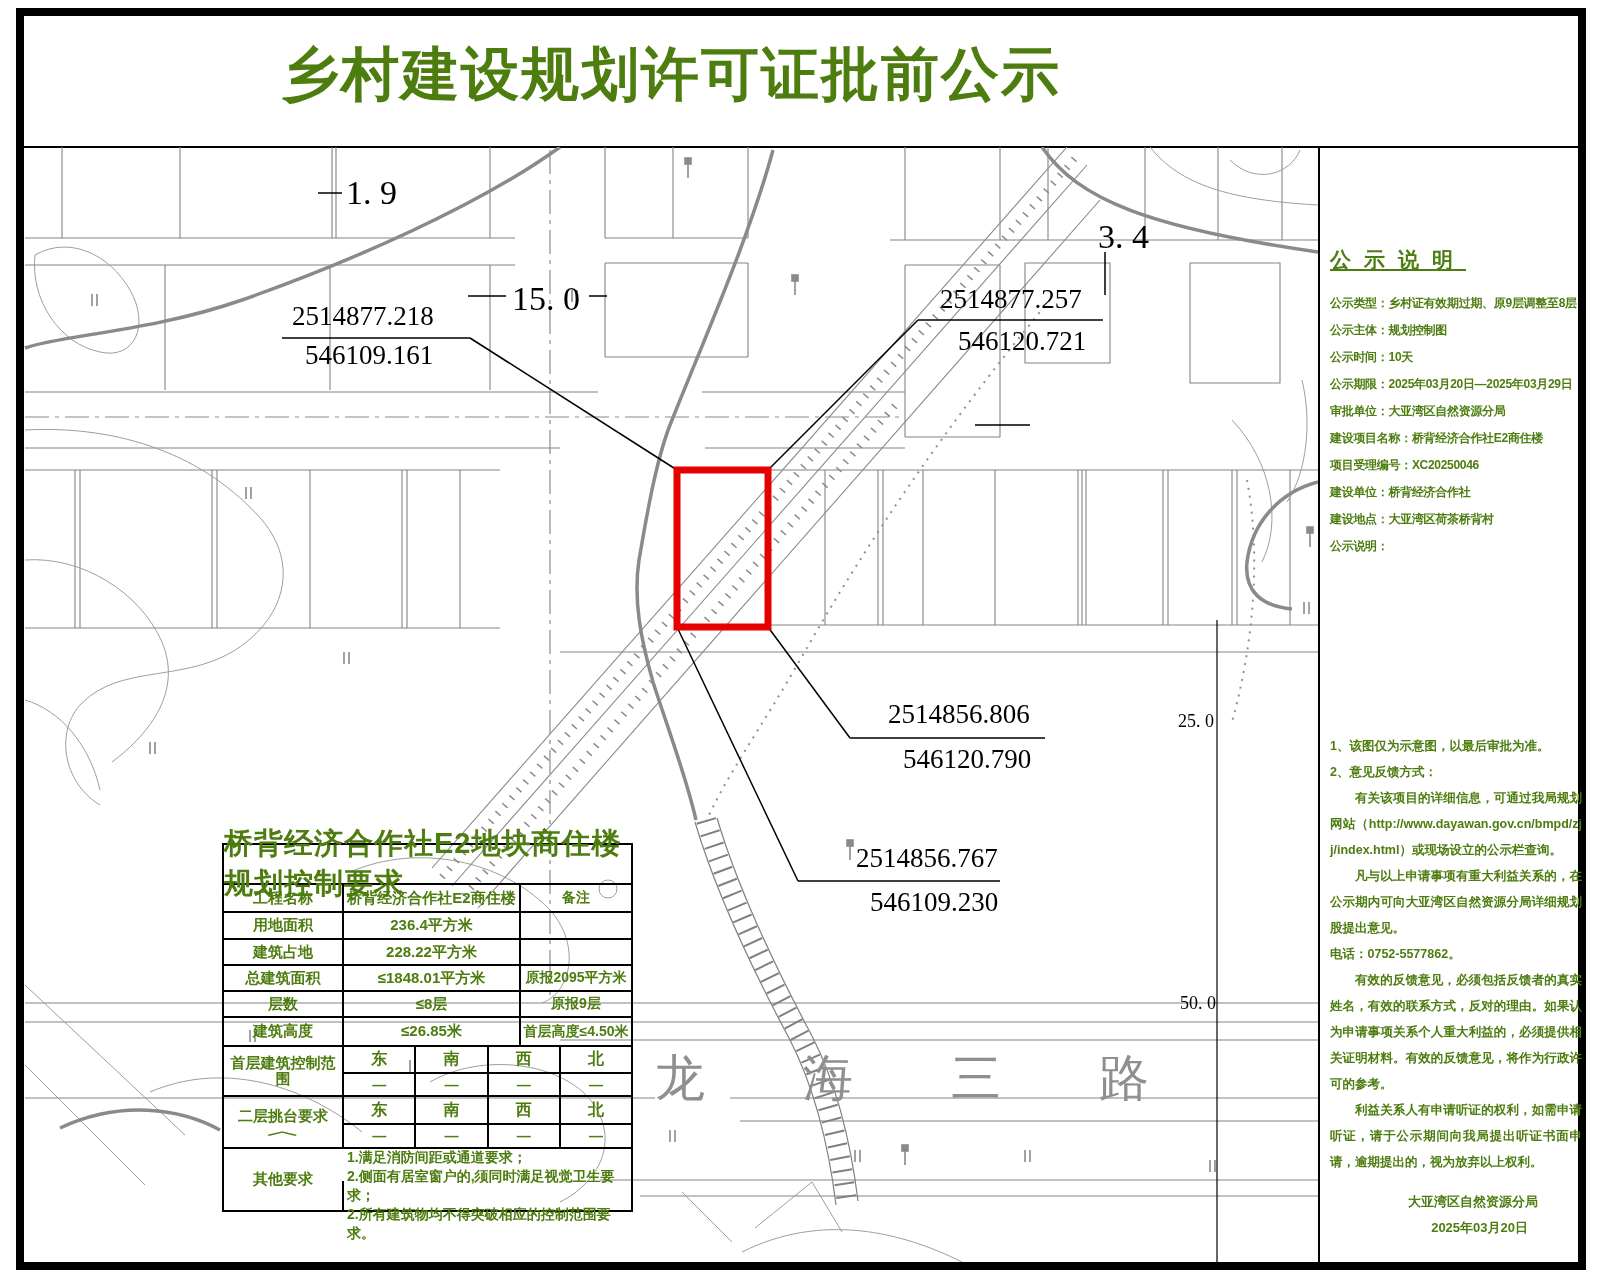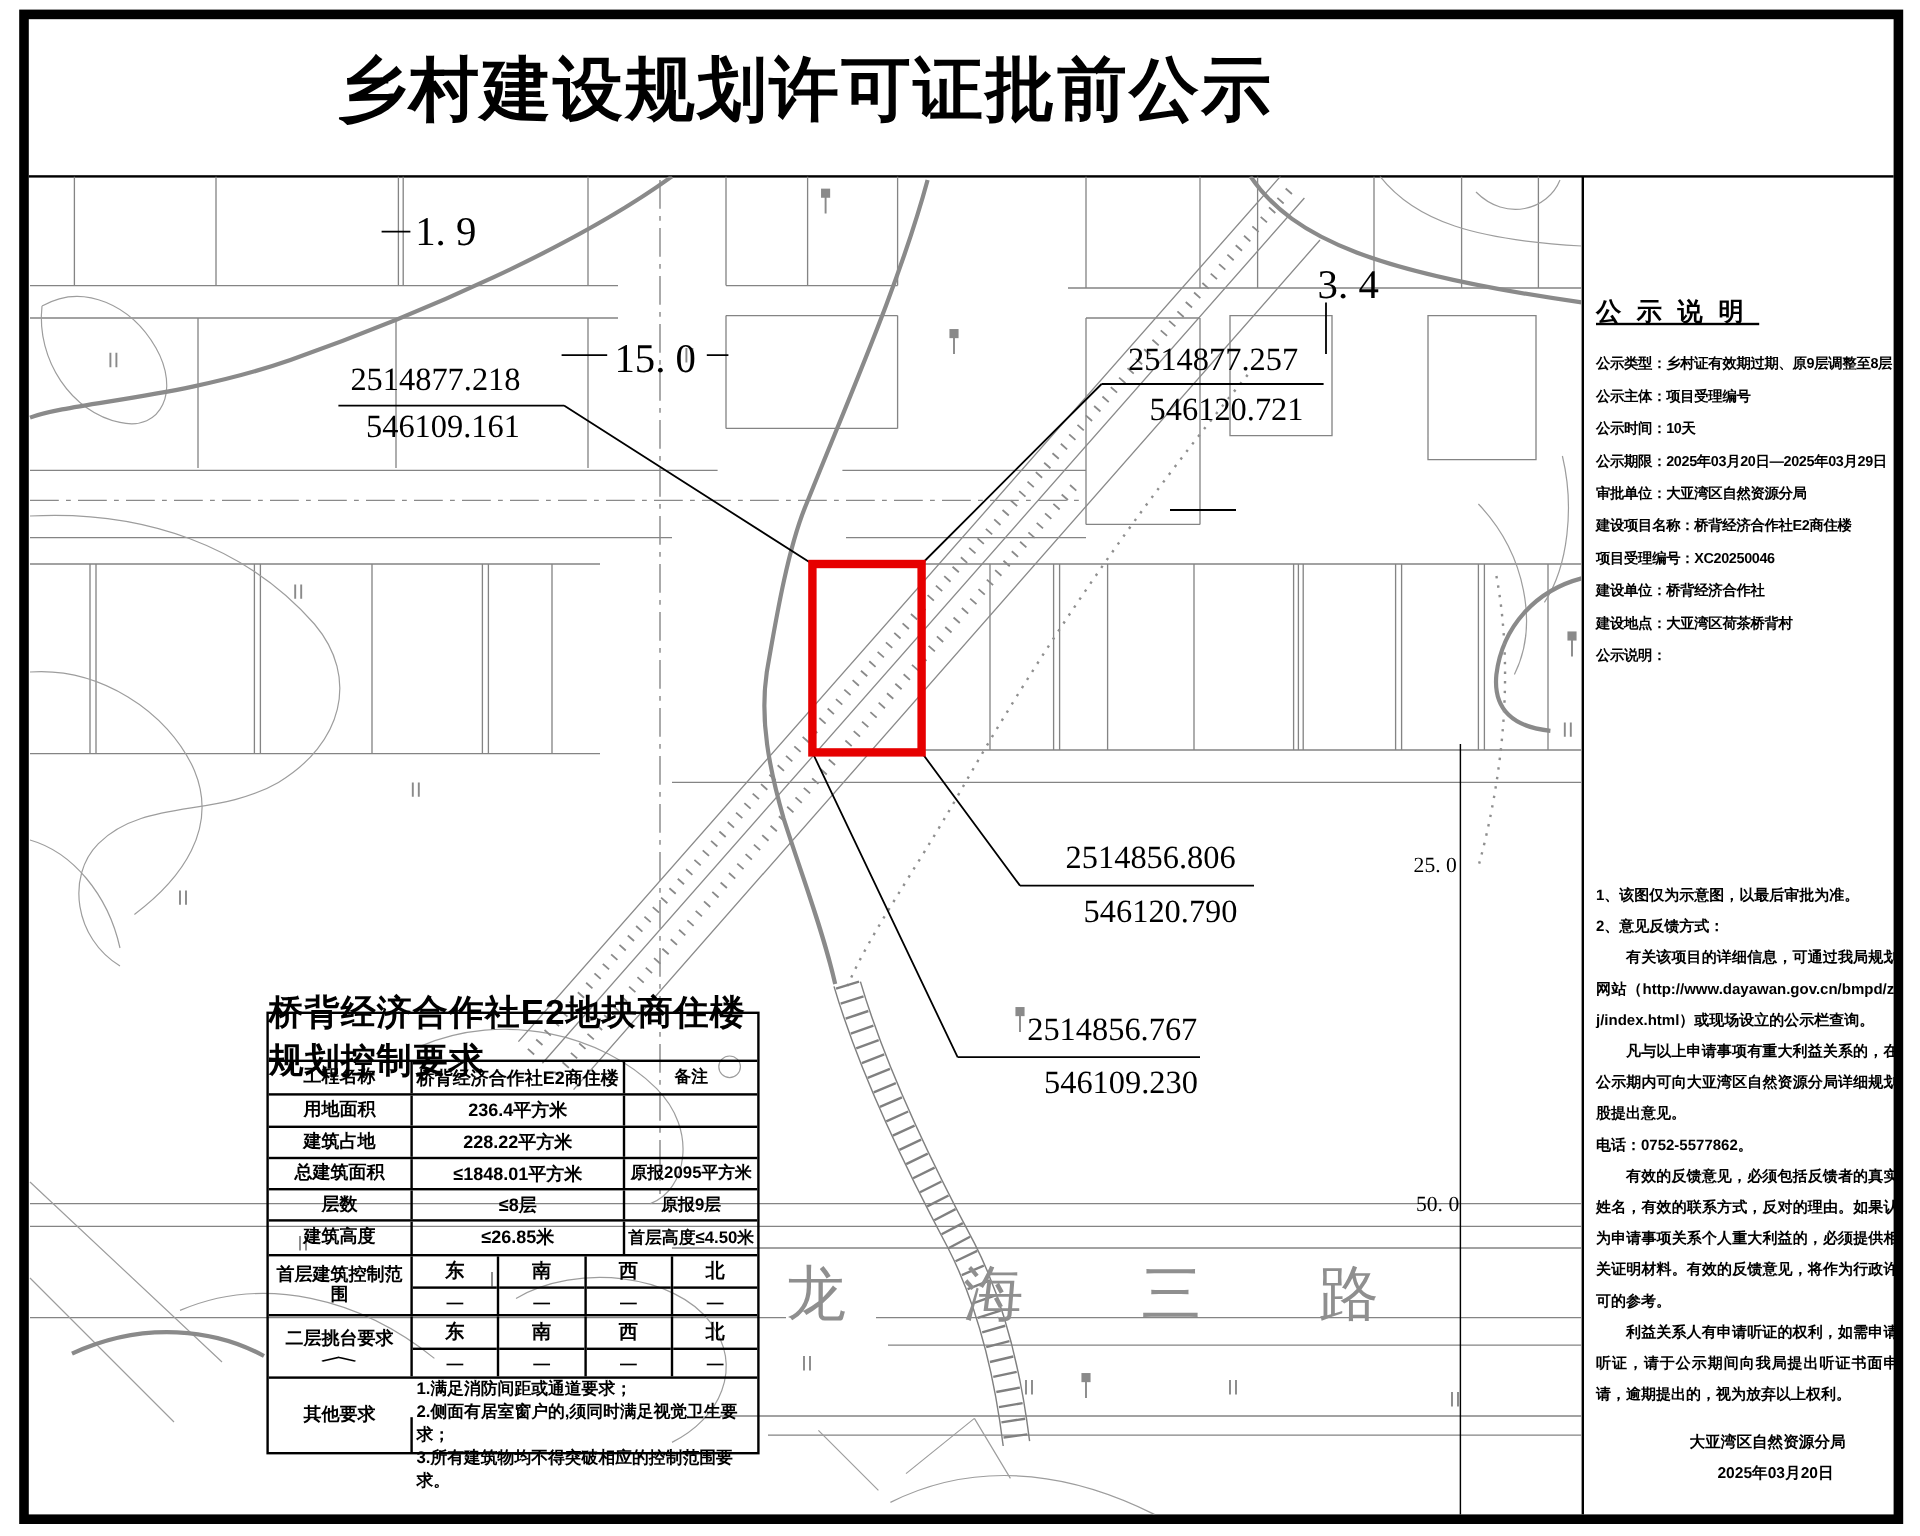--- a/index.html
+++ b/index.html
@@ -1,17 +1,17 @@
 <!DOCTYPE html>
 <html><head>
 <meta charset="utf-8">
 <style>
   html,body{margin:0;padding:0;background:#ffffff;}
   .page{position:relative;width:1600px;height:1280px;background:#fff;overflow:hidden;
-        font-family:"Liberation Sans",sans-serif;color:#000000;}
+        font-family:"Liberation Sans",sans-serif;color:#4d7c0f;}
   .frame{position:absolute;left:16px;top:8px;right:14px;bottom:10px;border:8px solid #000;}
   .big-title{position:absolute;left:24px;top:36px;width:1294px;text-align:center;
              font-family:"Liberation Serif",serif;font-weight:bold;font-size:58px;
              letter-spacing:2px;white-space:nowrap;}
   .hrule{position:absolute;left:24px;top:146px;width:1554px;height:2px;background:#000;}
   .vdivider{position:absolute;left:1318px;top:147px;width:2px;height:1115px;background:#000;}
   .map{position:absolute;left:24px;top:147px;}
 
   
   .ptable{position:absolute;left:222px;top:843px;width:411px;border:2px solid #000;
@@ -250,30 +250,30 @@
         <div class="dh">北</div>
         <div class="dv">—</div>
       </div>
     </div>
 
     <div class="trow h61">
       <div class="c lab">其他要求</div>
       <div class="c other">
         <div>1.满足消防间距或通道要求；</div>
         <div>2.侧面有居室窗户的,须同时满足视觉卫生要求；</div>
-        <div>3.所有建筑物均不得突破相应的控制范围要求。</div>
+        <div>2.所有建筑物均不得突破相应的控制范围要求。</div>
       </div>
     </div>
   </div>
 
   <aside class="sidebar">
     <h2 class="sb-head">公示说明</h2>
     <div class="sb-fields">
       <div class="sb-field"><span>公示类型：</span><span>乡村证有效期过期、原9层调整至8层</span></div>
-      <div class="sb-field"><span>公示主体：</span><span>项目受理编号</span></div>
+      <div class="sb-field"><span>公示主体：</span><span>规划控制图</span></div>
       <div class="sb-field"><span>公示时间：</span><span>10天</span></div>
       <div class="sb-field"><span>公示期限：</span><span>2025年03月20日—2025年03月29日</span></div>
       <div class="sb-field"><span>审批单位：</span><span>大亚湾区自然资源分局</span></div>
       <div class="sb-field"><span>建设项目名称：</span><span>桥背经济合作社E2商住楼</span></div>
       <div class="sb-field"><span>项目受理编号：</span><span>XC20250046</span></div>
       <div class="sb-field"><span>建设单位：</span><span>桥背经济合作社</span></div>
       <div class="sb-field"><span>建设地点：</span><span>大亚湾区荷茶桥背村</span></div>
       <div class="sb-field"><span>公示说明：</span><span></span></div>
     </div>
     <div class="sb-notes">

